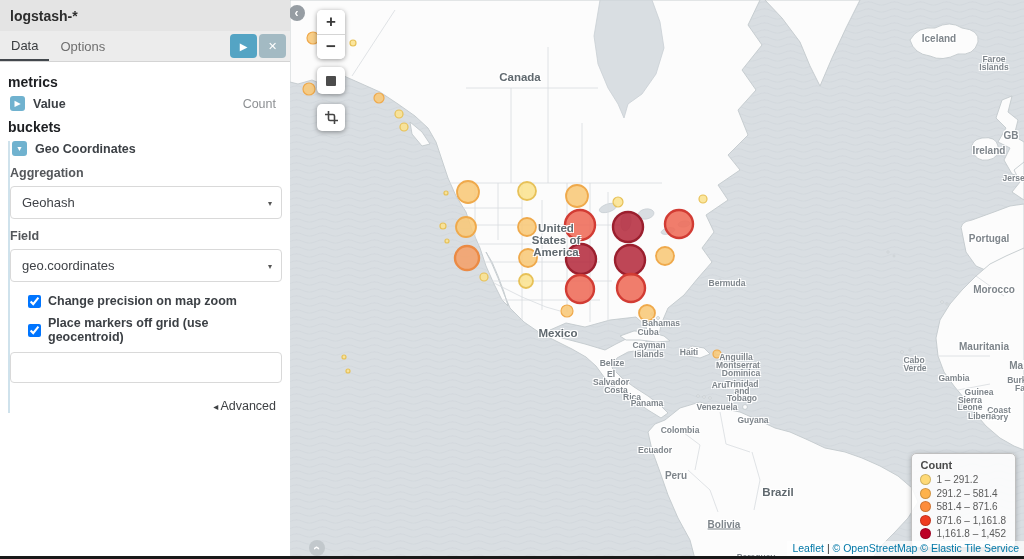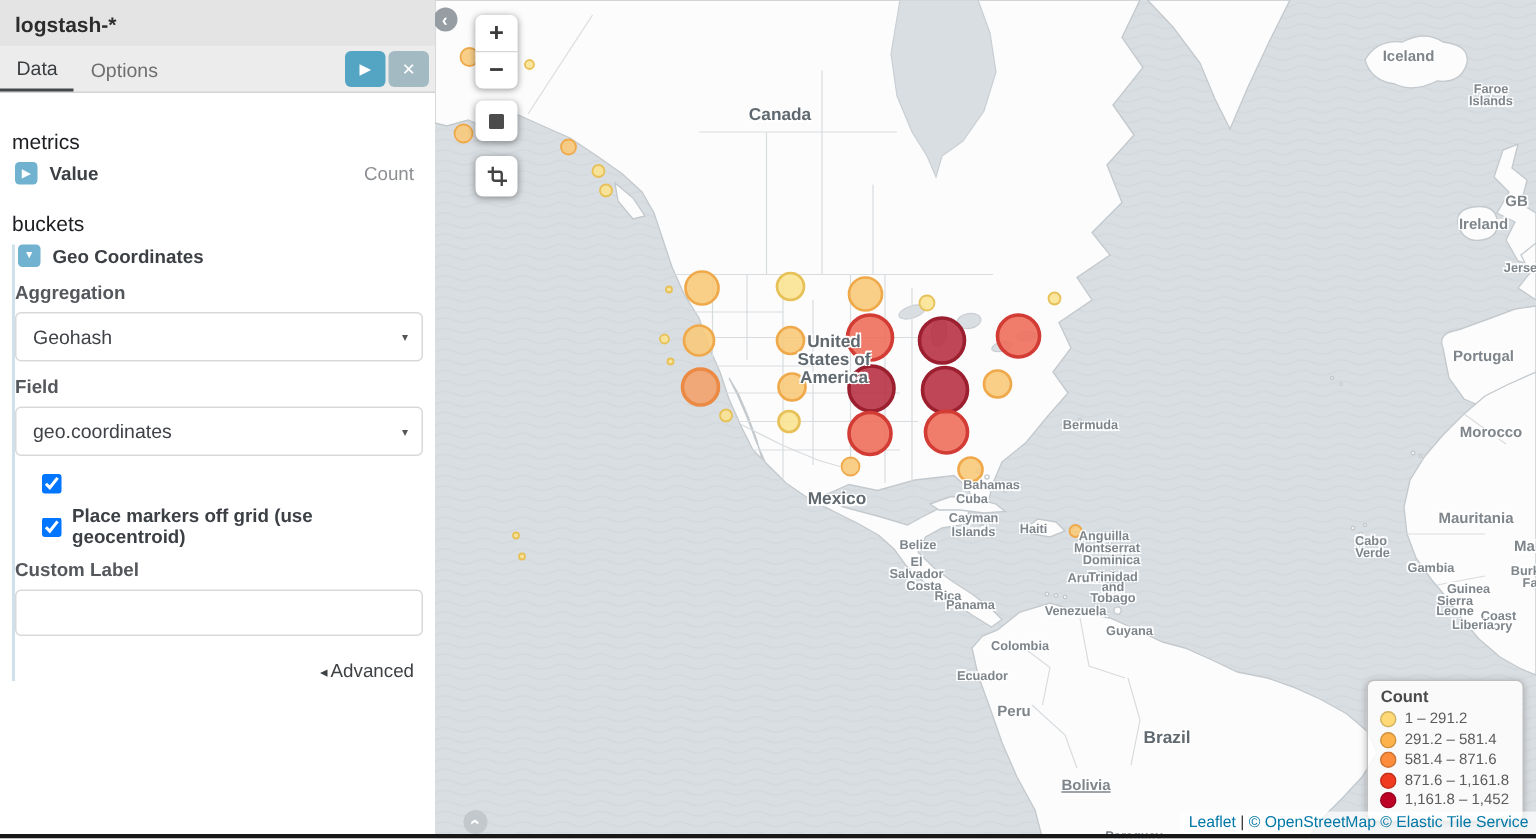--- a/index.html
+++ b/index.html
@@ -13,21 +13,21 @@
   .sb-tabbar{height:30px;background:#ececec;display:flex;align-items:stretch;
     border-bottom:1px solid #d4d4d4;position:relative;}
   .sb-tab{padding:0 11px;font-size:13px;color:#6f6f6f;display:flex;align-items:center;cursor:pointer;}
   .sb-tab.active{color:#3a3d40;border-bottom:2px solid #43484d;}
   .sb-actions{margin-left:auto;display:flex;align-items:center;gap:2px;padding-right:4px;}
   .btn-apply,.btn-discard{width:27px;height:24px;border:none;border-radius:4px;color:#fff;
     font-size:10px;display:flex;align-items:center;justify-content:center;cursor:pointer;}
   .btn-apply{background:#54a4c4;}
   .btn-discard{background:#a3bac3;font-size:11px;}
   .sb-content{padding:6px 8px 0;}
-  .sb-heading{font-size:14px;font-weight:normal;color:#1c1e21;margin:18px 0 6px 0;}
+  .sb-heading{font-size:14px;font-weight:bold;color:#1c1e21;margin:6px 0 6px 0;}
   .agg-row{display:flex;align-items:center;gap:8px;margin:4px 0 8px 2px;}
   .toggle-sq{width:15px;height:15px;border-radius:3px;background:#70b2cf;color:#fff;border:none;
     font-size:8px;display:flex;align-items:center;justify-content:center;cursor:pointer;padding:0;}
   .agg-label{font-size:12.5px;font-weight:bold;color:#3c4045;}
   .agg-value{margin-left:auto;margin-right:6px;font-size:12.5px;color:#8d9093;}
   .bucket-block{border-left:2px solid #cfe2ec;padding-left:0px;}
   .field-label{font-size:12.5px;font-weight:bold;color:#54575b;margin:10px 0 6px 0;}
   .fake-select{position:relative;height:31px;border:1px solid #d9d9d9;border-radius:4px;background:#fff;
     display:flex;align-items:center;padding:0 22px 0 11px;font-size:13px;color:#3f4247;cursor:pointer;}
   .fake-select .caret{position:absolute;right:9px;top:50%;transform:translateY(-50%);
@@ -124,27 +124,27 @@
         <span class="caret">▾</span>
       </div>
       <div class="field-label">Field</div>
       <div class="fake-select">
         <span>geo.coordinates</span>
         <span class="caret">▾</span>
       </div>
       <div class="cb-rows" id="cb-rows">
             <label class="cb-row">
               <input type="checkbox" checked="" style="">
+              <span>Change precision on map zoom</span>
             </label>
             <label class="cb-row">
               <input type="checkbox" checked="" style="">
               <span>Place markers off grid (use geocentroid)</span>
             </label>
           </div>
-      <div class="field-label" style="margin-top:2px;">Custom Label</div>
       <input class="custom-input" type="text" value="" style="">
       <div class="advanced">
         <span class="tri">◂</span><span>Advanced</span>
       </div>
     </div>
   </div>
 </div>
 
 <div class="map">
   <svg class="world" width="734" height="559" viewBox="0 0 734 559">

